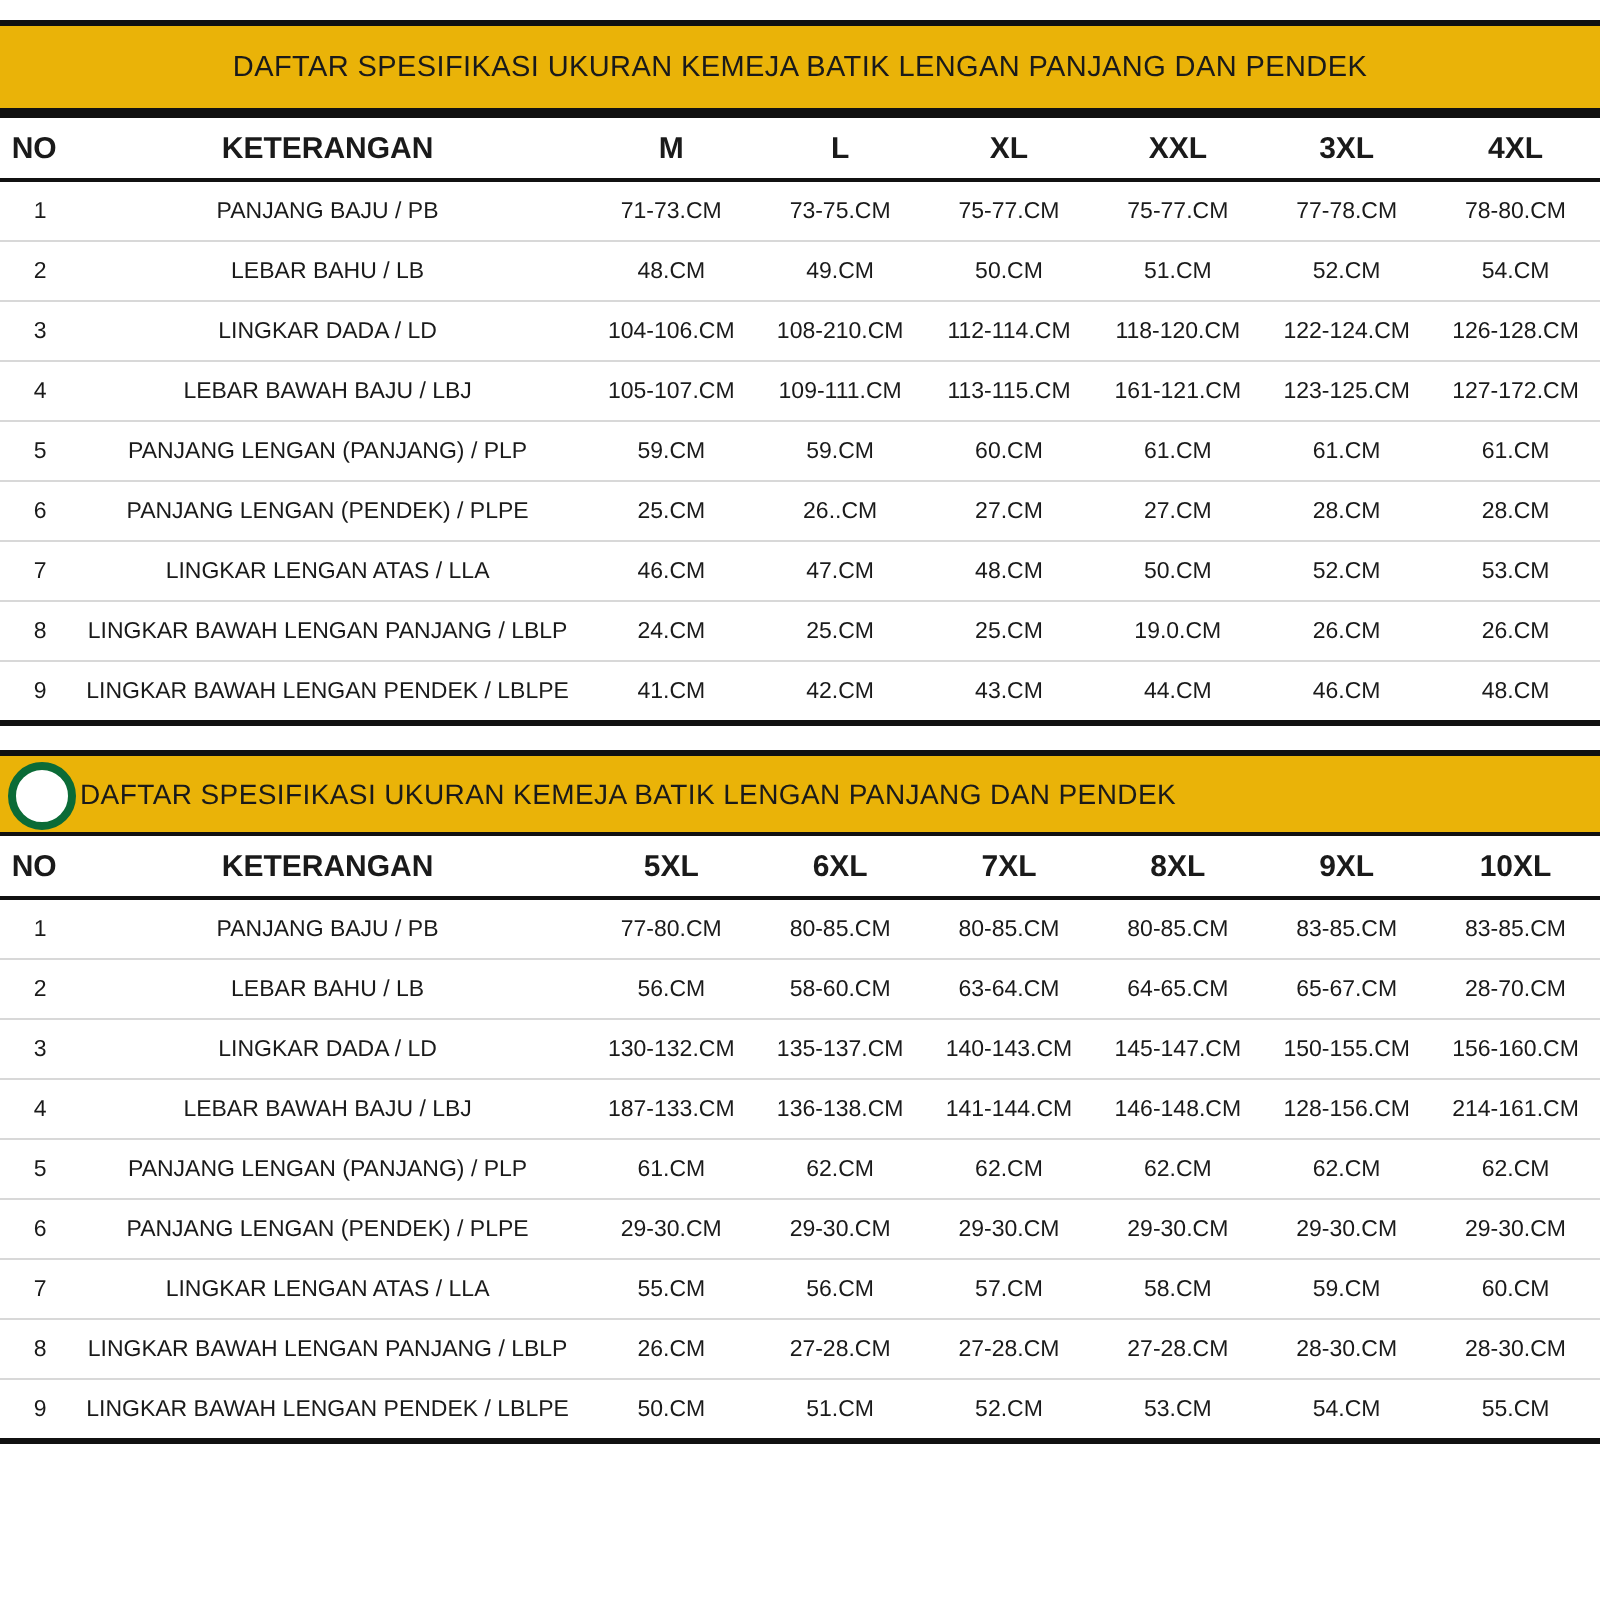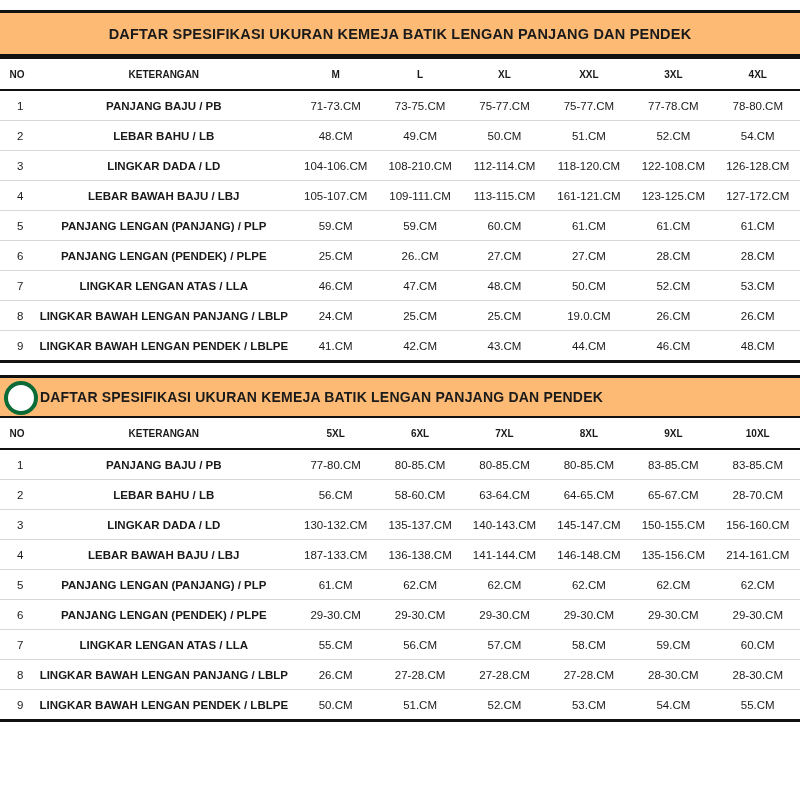--- a/index.html
+++ b/index.html
@@ -24,26 +24,26 @@
   
   .block {
     position: relative;
     width: 100%;
     box-sizing: border-box;
   }
   .title-bar {
     border-top: 3px solid #111;
     border-bottom: 3px solid #111;
     text-align: center;
-    font-weight: bold;
+    font-weight: normal;
     font-size: 14.5px;
     letter-spacing: 0.2px;
     padding: 13px 6px 12px 6px;
     box-sizing: border-box;
-    background: #fdba74;
+    background: #eab308;
   }
   .block.second .title-bar {
     border-top: 3px solid #111;
     border-bottom: none;
     padding: 11px 6px 11px 40px;
     text-align: left;
     font-size: 14px;
   }
 
   table.spec {
@@ -55,21 +55,21 @@
   table.spec th, table.spec td {
     font-size: 11.5px;
     text-align: center;
     padding: 0;
     height: 29px;
     vertical-align: middle;
     border: none;
   }
   table.spec thead th {
     font-weight: bold;
-    font-size: 10px;
+    font-size: 15px;
     border-top: 2px solid #111;
     border-bottom: 2px solid #111;
     height: 30px;
   }
   table.spec tbody td {
     border-bottom: 1px solid #d8d8d8;
   }
   table.spec tbody tr:last-child td {
     border-bottom: 3px solid #111;
   }
@@ -78,21 +78,21 @@
     text-align: left;
     padding-left: 6px !important;
     font-weight: normal;
   }
   thead .col-no {
     text-align: left;
     padding-left: 0px !important;
   }
   .col-ket {
     width: 258px;
-    font-weight: bold;
+    font-weight: normal;
   }
   .col-size {
     width: 84px;
   }
 
   
   .circle-logo {
     position: absolute;
     left: 4px;
     top: 6px;
@@ -155,21 +155,21 @@
           <td class="col-size">52.CM</td>
           <td class="col-size">54.CM</td>
         </tr>
         <tr>
           <td class="col-no">3</td>
           <td class="col-ket">LINGKAR DADA / LD</td>
           <td class="col-size">104-106.CM</td>
           <td class="col-size">108-210.CM</td>
           <td class="col-size">112-114.CM</td>
           <td class="col-size">118-120.CM</td>
-          <td class="col-size">122-108.CM</td>
+          <td class="col-size">122-124.CM</td>
           <td class="col-size">126-128.CM</td>
         </tr>
         <tr>
           <td class="col-no">4</td>
           <td class="col-ket">LEBAR BAWAH BAJU / LBJ</td>
           <td class="col-size">105-107.CM</td>
           <td class="col-size">109-111.CM</td>
           <td class="col-size">113-115.CM</td>
           <td class="col-size">161-121.CM</td>
           <td class="col-size">123-125.CM</td>
@@ -281,21 +281,21 @@
           <td class="col-size">150-155.CM</td>
           <td class="col-size">156-160.CM</td>
         </tr>
         <tr>
           <td class="col-no">4</td>
           <td class="col-ket">LEBAR BAWAH BAJU / LBJ</td>
           <td class="col-size">187-133.CM</td>
           <td class="col-size">136-138.CM</td>
           <td class="col-size">141-144.CM</td>
           <td class="col-size">146-148.CM</td>
-          <td class="col-size">135-156.CM</td>
+          <td class="col-size">128-156.CM</td>
           <td class="col-size">214-161.CM</td>
         </tr>
         <tr>
           <td class="col-no">5</td>
           <td class="col-ket">PANJANG LENGAN (PANJANG) / PLP</td>
           <td class="col-size">61.CM</td>
           <td class="col-size">62.CM</td>
           <td class="col-size">62.CM</td>
           <td class="col-size">62.CM</td>
           <td class="col-size">62.CM</td>

